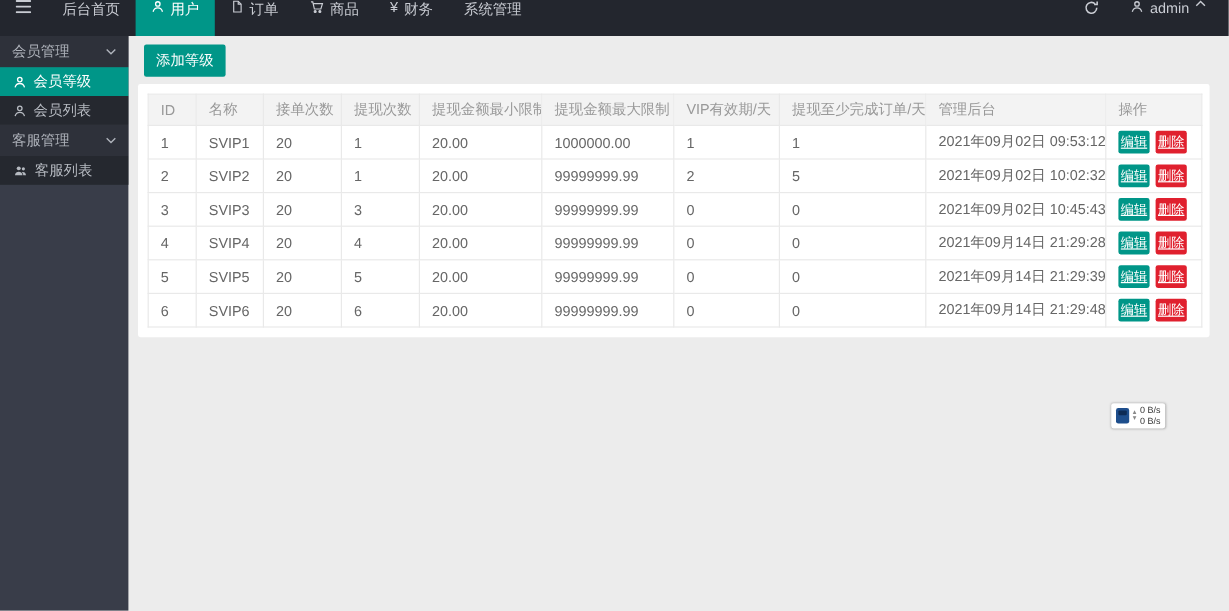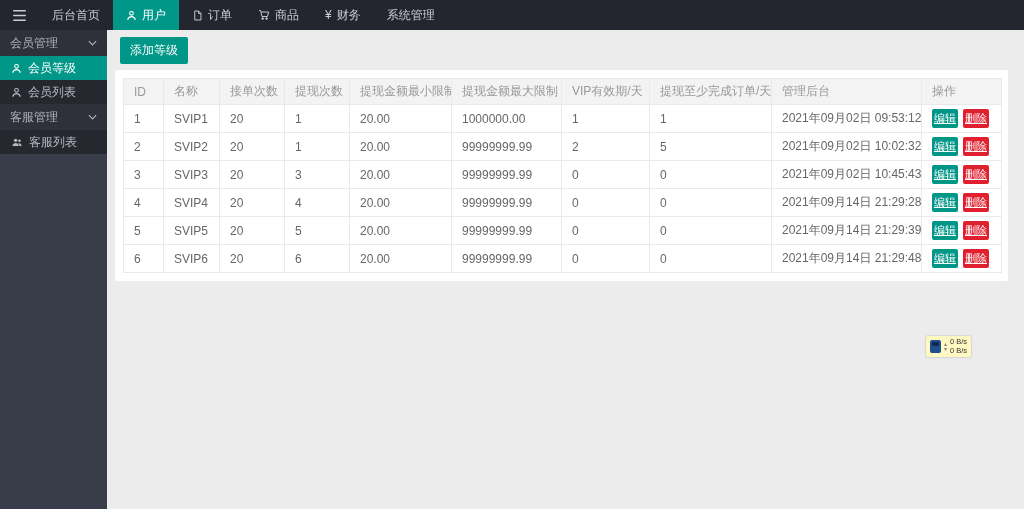--- a/index.html
+++ b/index.html
@@ -17,21 +17,21 @@
     position:absolute; top:0; left:0; width:1024px; height:30px;
     background:var(--topbar,#23262E); display:flex; align-items:stretch;
     color:#C9CCD3; z-index:20;
   }
   .logo {
     width:107px; display:flex; align-items:center; justify-content:center;
     color:#fff; font-size:13px; font-weight:bold; gap:2px; cursor:pointer;
   }
   .logo .ver { font-size:7px; font-weight:normal; color:#DDD; align-self:flex-start; margin-top:6px; }
   .tb-item {
-    display:flex; align-items:center; padding:0 13px; font-size:12px; gap:5px;
+    display:flex; align-items:flex-start; padding:0 13px; font-size:12px; gap:5px;
     cursor:pointer; white-space:nowrap;
   }
   .tb-item.active { background:var(--accent,#009688); color:#fff; }
   .tb-nav { display:flex; align-items:stretch; }
   .tb-right { margin-left:auto; display:flex; align-items:stretch; margin-right:6px; }
 
   
   .sidebar {
     position:absolute; top:30px; left:0; width:107px; height:479px;
     background:var(--sidebar,#393D49); z-index:10;
@@ -71,21 +71,21 @@
   .btn-sm {
     display:inline-block; border:none; color:#fff; font-size:11px;
     padding:2px 2px; border-radius:2px; cursor:pointer; font-family:inherit;text-decoration:underline;
   }
   .btn-edit { background:var(--accent,#009688); margin-right:5px; }
   .btn-del  { background:var(--danger,#E0202E); }
 
   
   .net-widget {
     position:absolute; left:926px; top:336px; display:flex; align-items:center;
-    gap:3px; background:#fef9c3; padding:2px 4px; border-radius:2px;
+    gap:3px; background:#ffffff; padding:2px 4px; border-radius:2px;
     box-shadow:0 0 2px rgba(0,0,0,.3); z-index:30;
   }
   .net-icon { width:11px; height:13px; background:#1E4E8C; border-radius:2px; position:relative; }
   .net-icon:after {
     content:""; position:absolute; top:2px; left:2px; right:2px; height:4px;
     background:#0D2B55; border-radius:1px;
   }
   .net-arrows { display:flex; flex-direction:column; font-size:6px; line-height:5px; color:#888; }
   .net-text { font-size:7.5px; color:#333; line-height:8.5px; text-align:right; }
 </style>
@@ -137,20 +137,44 @@
       <div class="tb-item">
         <span class="icon">
           <span style="font-size:12px;line-height:1">¥</span>
         </span>
         <span>财务</span>
       </div>
       <div class="tb-item">
         <span>系统管理</span>
       </div>
     </div>
+  <div class="tb-right">
+    <div class="tb-item" id="refreshHolder">
+        <span class="icon">
+          <svg width="13" height="13" viewBox="0 0 16 16" fill="none" stroke="currentColor" stroke-width="1.6">
+            <path d="M13.5 8a5.5 5.5 0 1 1-1.7-4"></path>
+            <path d="M13.9 1.6v3.1h-3.1"></path>
+          </svg>
+        </span>
+      </div>
+    <div class="tb-item" id="userMenu">
+      <span class="icon" id="userIconHolder">
+          <svg width="11" height="11" viewBox="0 0 16 16" fill="none" stroke="currentColor" stroke-width="1.6">
+            <circle cx="8" cy="4.8" r="2.7"></circle>
+            <path d="M2.3 14.2c.9-3.2 3.1-4.6 5.7-4.6s4.8 1.4 5.7 4.6"></path>
+          </svg>
+        </span>
+      <span>admin</span>
+      <span class="icon" id="caretHolder">
+          <svg width="9" height="6" viewBox="0 0 10 6" fill="none" stroke="currentColor" stroke-width="1.3">
+            <path d="M1 5l4-4 4 4"></path>
+          </svg>
+        </span>
+    </div>
+  </div>
 </div>
 
 <div class="sidebar" id="sidebar">
     <div class="side-group-title">
       <span>会员管理</span>
       <span class="icon">
         <svg width="9" height="6" viewBox="0 0 10 6" fill="none" stroke="currentColor" stroke-width="1.3">
           <path d="M1 1l4 4 4-4"></path>
         </svg>
       </span>

